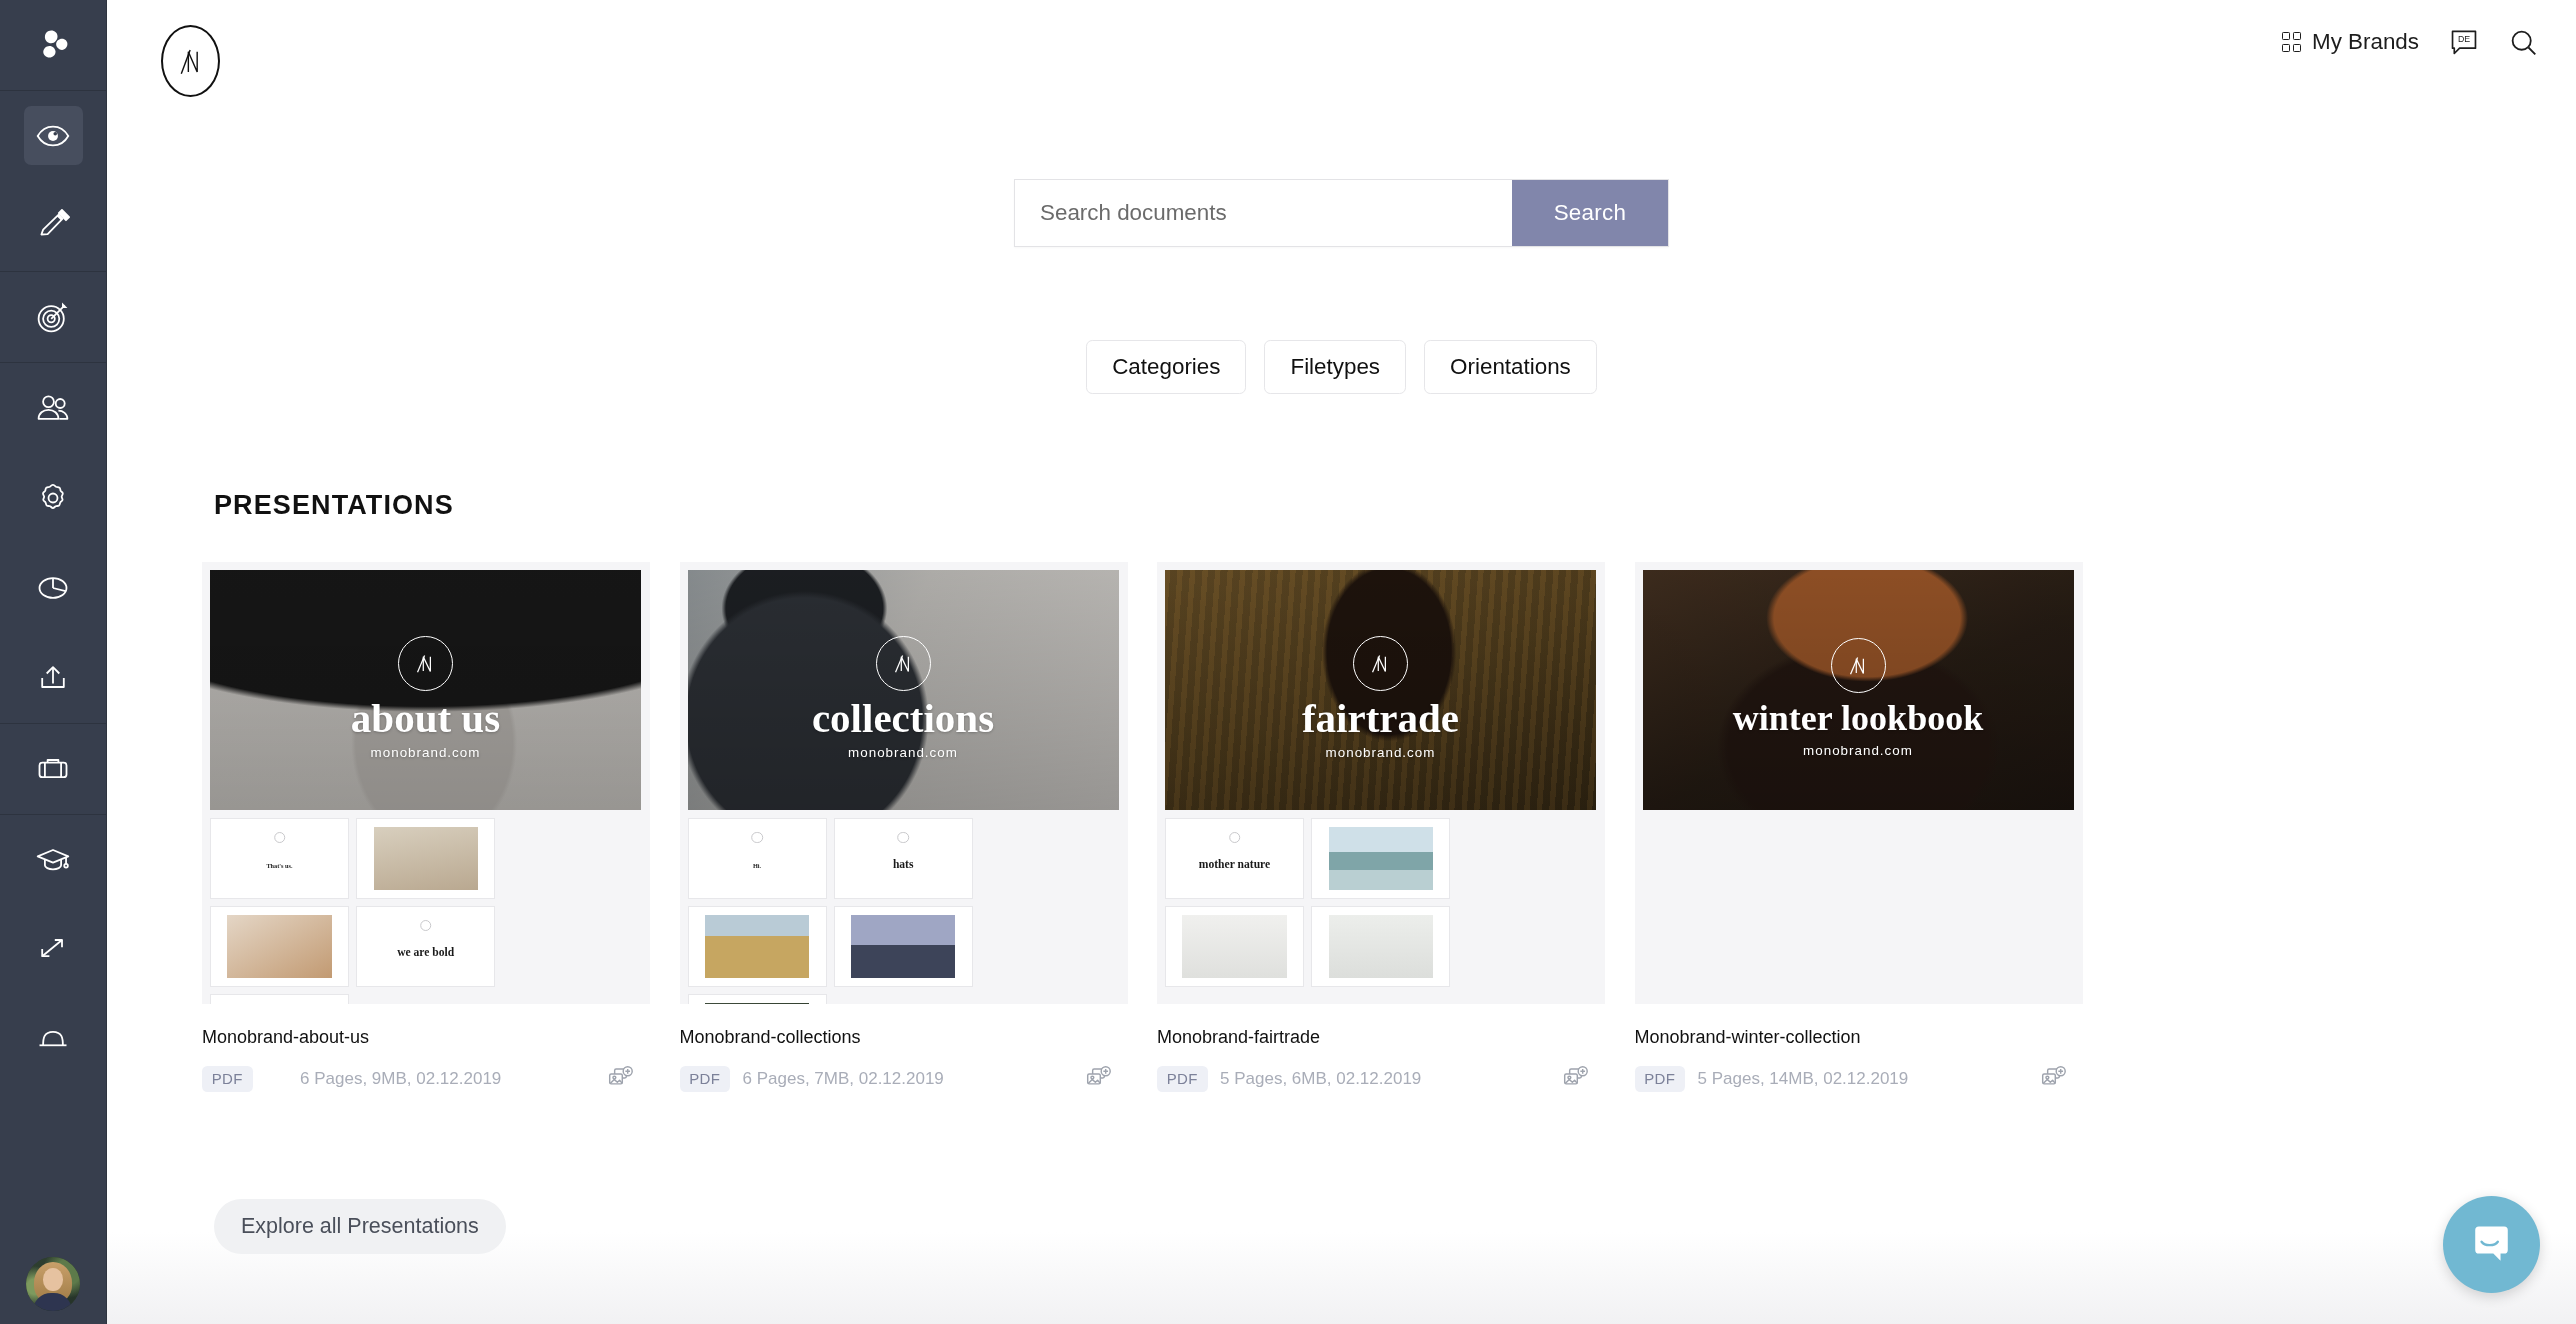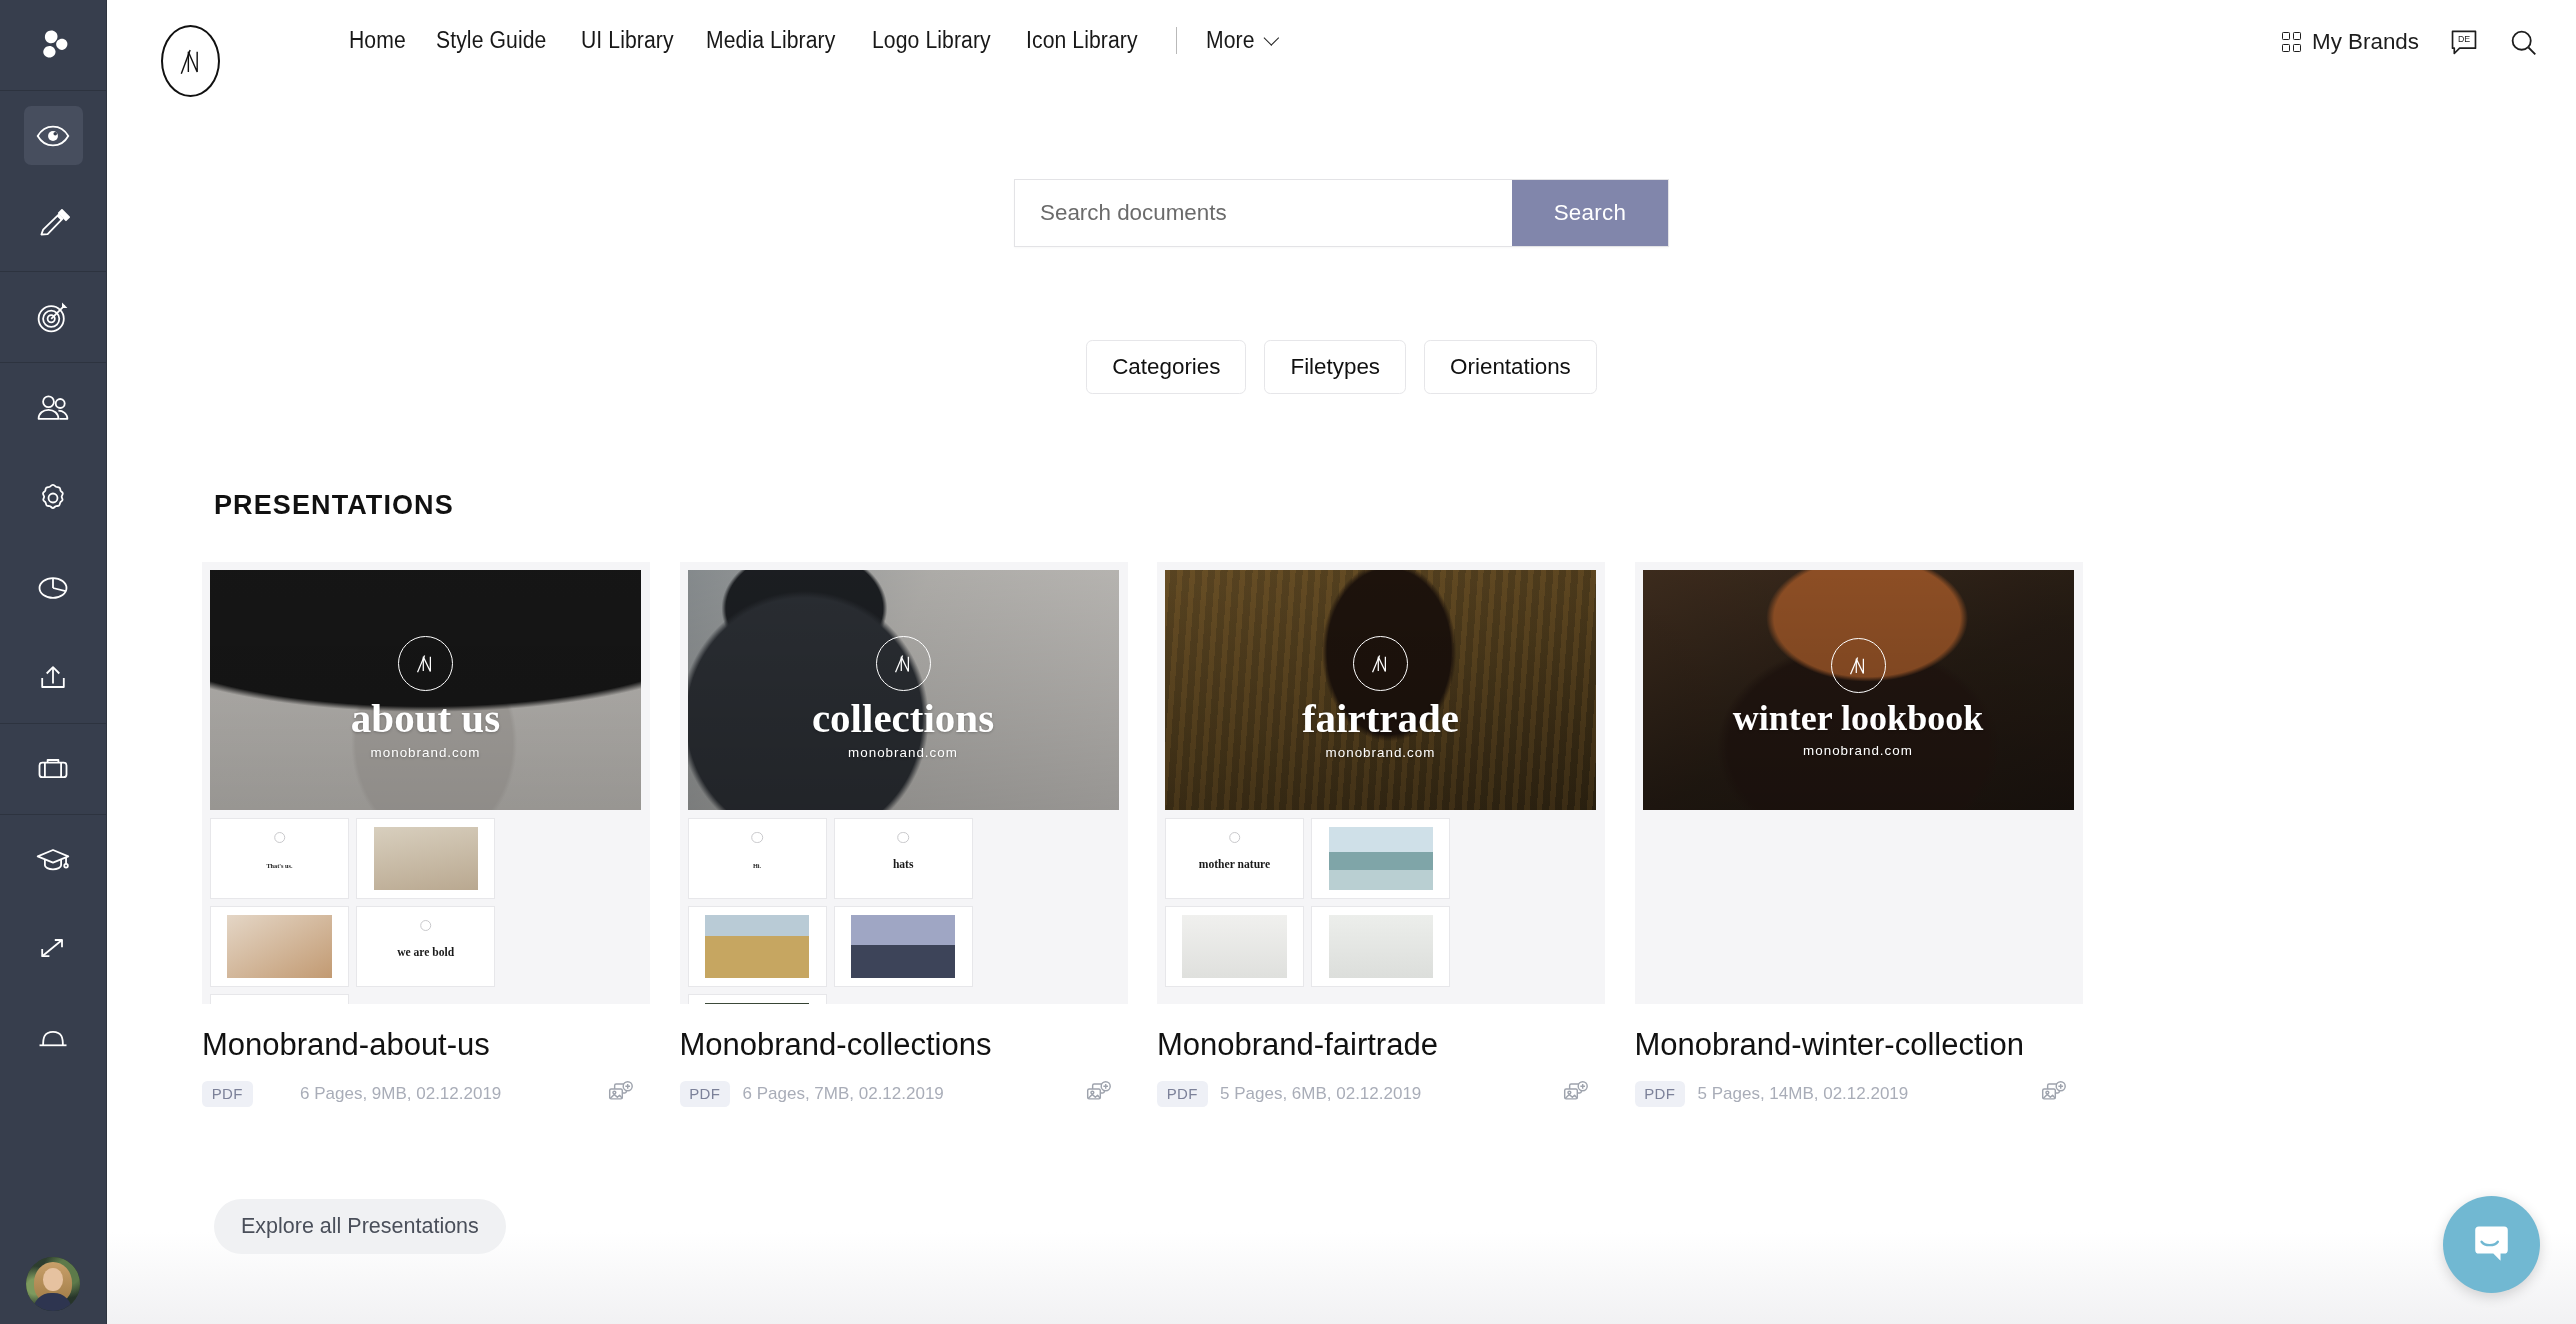--- a/index.html
+++ b/index.html
@@ -171,21 +171,21 @@
     position:relative; overflow:hidden; display:flex; align-items:center; justify-content:center;
   }
   .slide.plain { background:#fff; }
   .slide-mark { position:absolute; top: 12.5px; left:50%; transform:translateX(-50%);
       width:11.6px; height:11.6px; border-radius:50%; border:0.9px solid #c9c9cc; }
   .slide-txt { font-family:"Liberation Serif",serif; color:#1a1a1a; text-align:center; }
   .slide-txt.tiny { font-size: 6.3px; font-weight:bold; margin-top: 14.3px; }
   .slide-txt.big { font-size: 11.6px; font-weight:bold; margin-top: 12.5px; }
 
   .card-title {
-    margin-top: 23px; font-size: 31px; color:#111; white-space:nowrap;
+    margin-top: 23px; font-size: 18px; color:#111; white-space:nowrap;
     font-family:"Liberation Sans Narrow","Liberation Sans",sans-serif;
   }
   .card-meta {
     margin-top: 17px; display:flex; align-items:center; gap: 12.5px;
   }
   .pdf-badge {
     background:#eef0f6; color:#7c8199; font-size:15px; border-radius: 5.4px;
     padding: 4.5px 9.8px; letter-spacing:0.3px;
     font-family:"Liberation Sans Narrow","Liberation Sans",sans-serif;
   }
@@ -361,33 +361,20 @@
 
     <div id="logo-wrap">
       <div class="logo-oval">
         <svg width="30" height="39" viewBox="0 0 34 44">
           <path d="M6 36 16 9" stroke="#111" stroke-width="1.6" fill="none"></path>
           <path d="M14 34V11l10 23V11" stroke="#111" stroke-width="1.6" fill="none"></path>
         </svg>
       </div>
     </div>
 
-    <nav id="main-nav">
-      <span class="nav-link">Home</span>
-      <span class="nav-link">Style Guide</span>
-      <span class="nav-link">UI Library</span>
-      <span class="nav-link">Media Library</span>
-      <span class="nav-link">Logo Library</span>
-      <span class="nav-link">Icon Library</span>
-      <span class="nav-sep"></span>
-      <span class="more-wrap">
-        <span class="nav-link">More</span>
-        <span class="chev"></span>
-      </span>
-    </nav>
 
     <div id="header-right">
       <span id="my-brands">
         <span class="grid-ico">
             <i></i>
             <i></i>
             <i></i>
             <i></i>
           </span>
         <span>My Brands</span>

